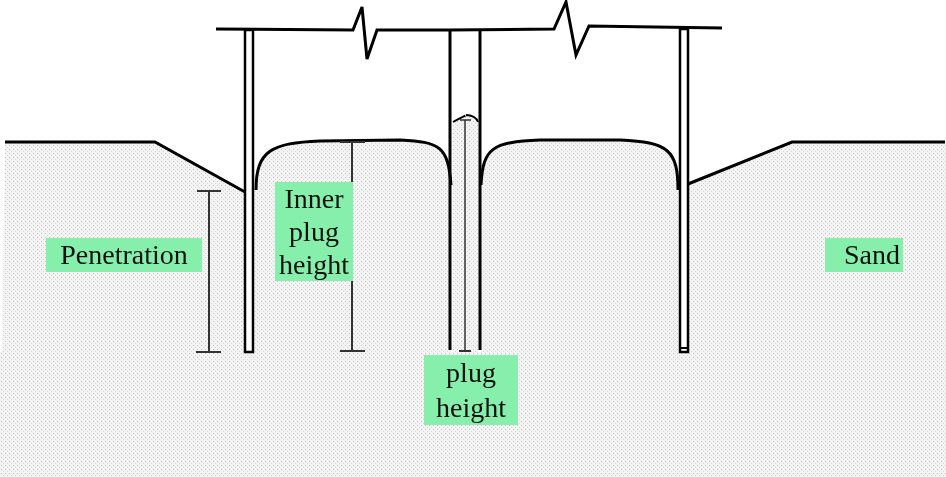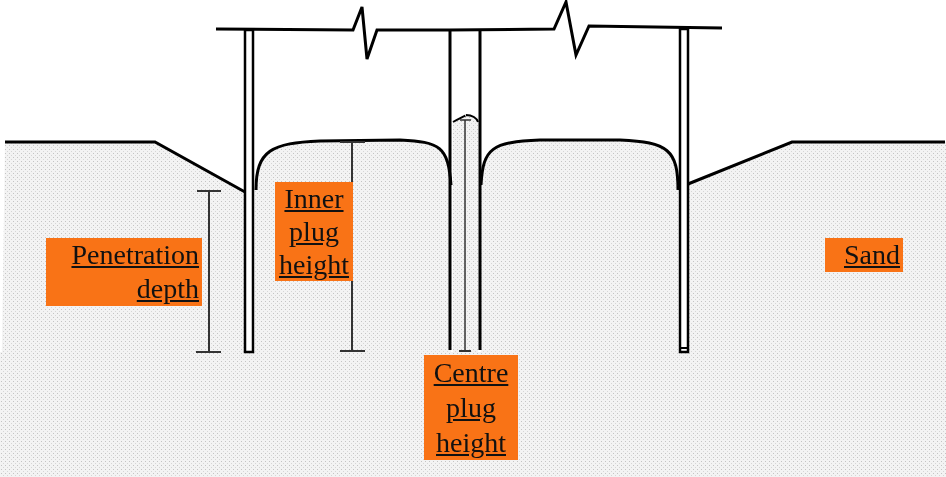--- a/index.html
+++ b/index.html
@@ -4,25 +4,24 @@
   <style>
     html, body { margin: 0; padding: 0; background: #ffffff; }
     body { width: 946px; height: 477px; overflow: hidden; position: relative; }
     #diagram { position: absolute; left: 0; top: 0; width: 946px; height: 477px; }
     .label {
       position: absolute;
       font-family: "Liberation Serif", "DejaVu Serif", serif;
       font-size: 28px;
       line-height: 34px;
       color: #111;
-      background: #f97316;
+      background: #86efac;
       text-align: center;
       white-space: nowrap;
       padding: 0 3px;
-      text-decoration: underline;
     }
     .label span { display: block; }
   </style>
 </head>
 <body>
 
 <svg id="diagram" viewBox="0 0 946 477" xmlns="http://www.w3.org/2000/svg">
   <defs>
     <pattern id="sandDots" width="4" height="4" patternUnits="userSpaceOnUse">
       <rect width="4" height="4" fill="#f3f3f3"></rect>
@@ -64,32 +63,30 @@
 
   <line x1="340" y1="142" x2="365" y2="142" stroke="#333" stroke-width="2"></line>
   <line x1="352" y1="142" x2="352" y2="351" stroke="#333" stroke-width="2"></line>
   <line x1="340" y1="351" x2="365" y2="351" stroke="#333" stroke-width="2"></line>
 
   <line x1="460" y1="120" x2="471" y2="120" stroke="#333" stroke-width="1.5"></line>
   <line x1="465" y1="120" x2="465" y2="351" stroke="#333" stroke-width="1.5"></line>
   <line x1="459" y1="351" x2="471" y2="351" stroke="#333" stroke-width="2"></line>
 </svg>
 
-<div class="label" style="left:46px; top:238px; width:150px;text-align:right;">
+<div class="label" style="left:46px; top:238px; width:150px;">
   <span>Penetration</span>
-  <span>depth</span>
 </div>
 
 <div class="label" style="left:275px; top:182px; width:72px; line-height:33px;">
   <span>Inner</span>
   <span>plug</span>
   <span>height</span>
 </div>
 
 <div class="label" style="left:424px; top:355px; width:88px; line-height:35px;">
-  <span>Centre</span>
   <span>plug</span>
   <span>height</span>
 </div>
 
 <div class="label" style="left:825px; top:238px; width:72px;text-align:right;">
   <span>Sand</span>
 </div>
 
 </body></html>

